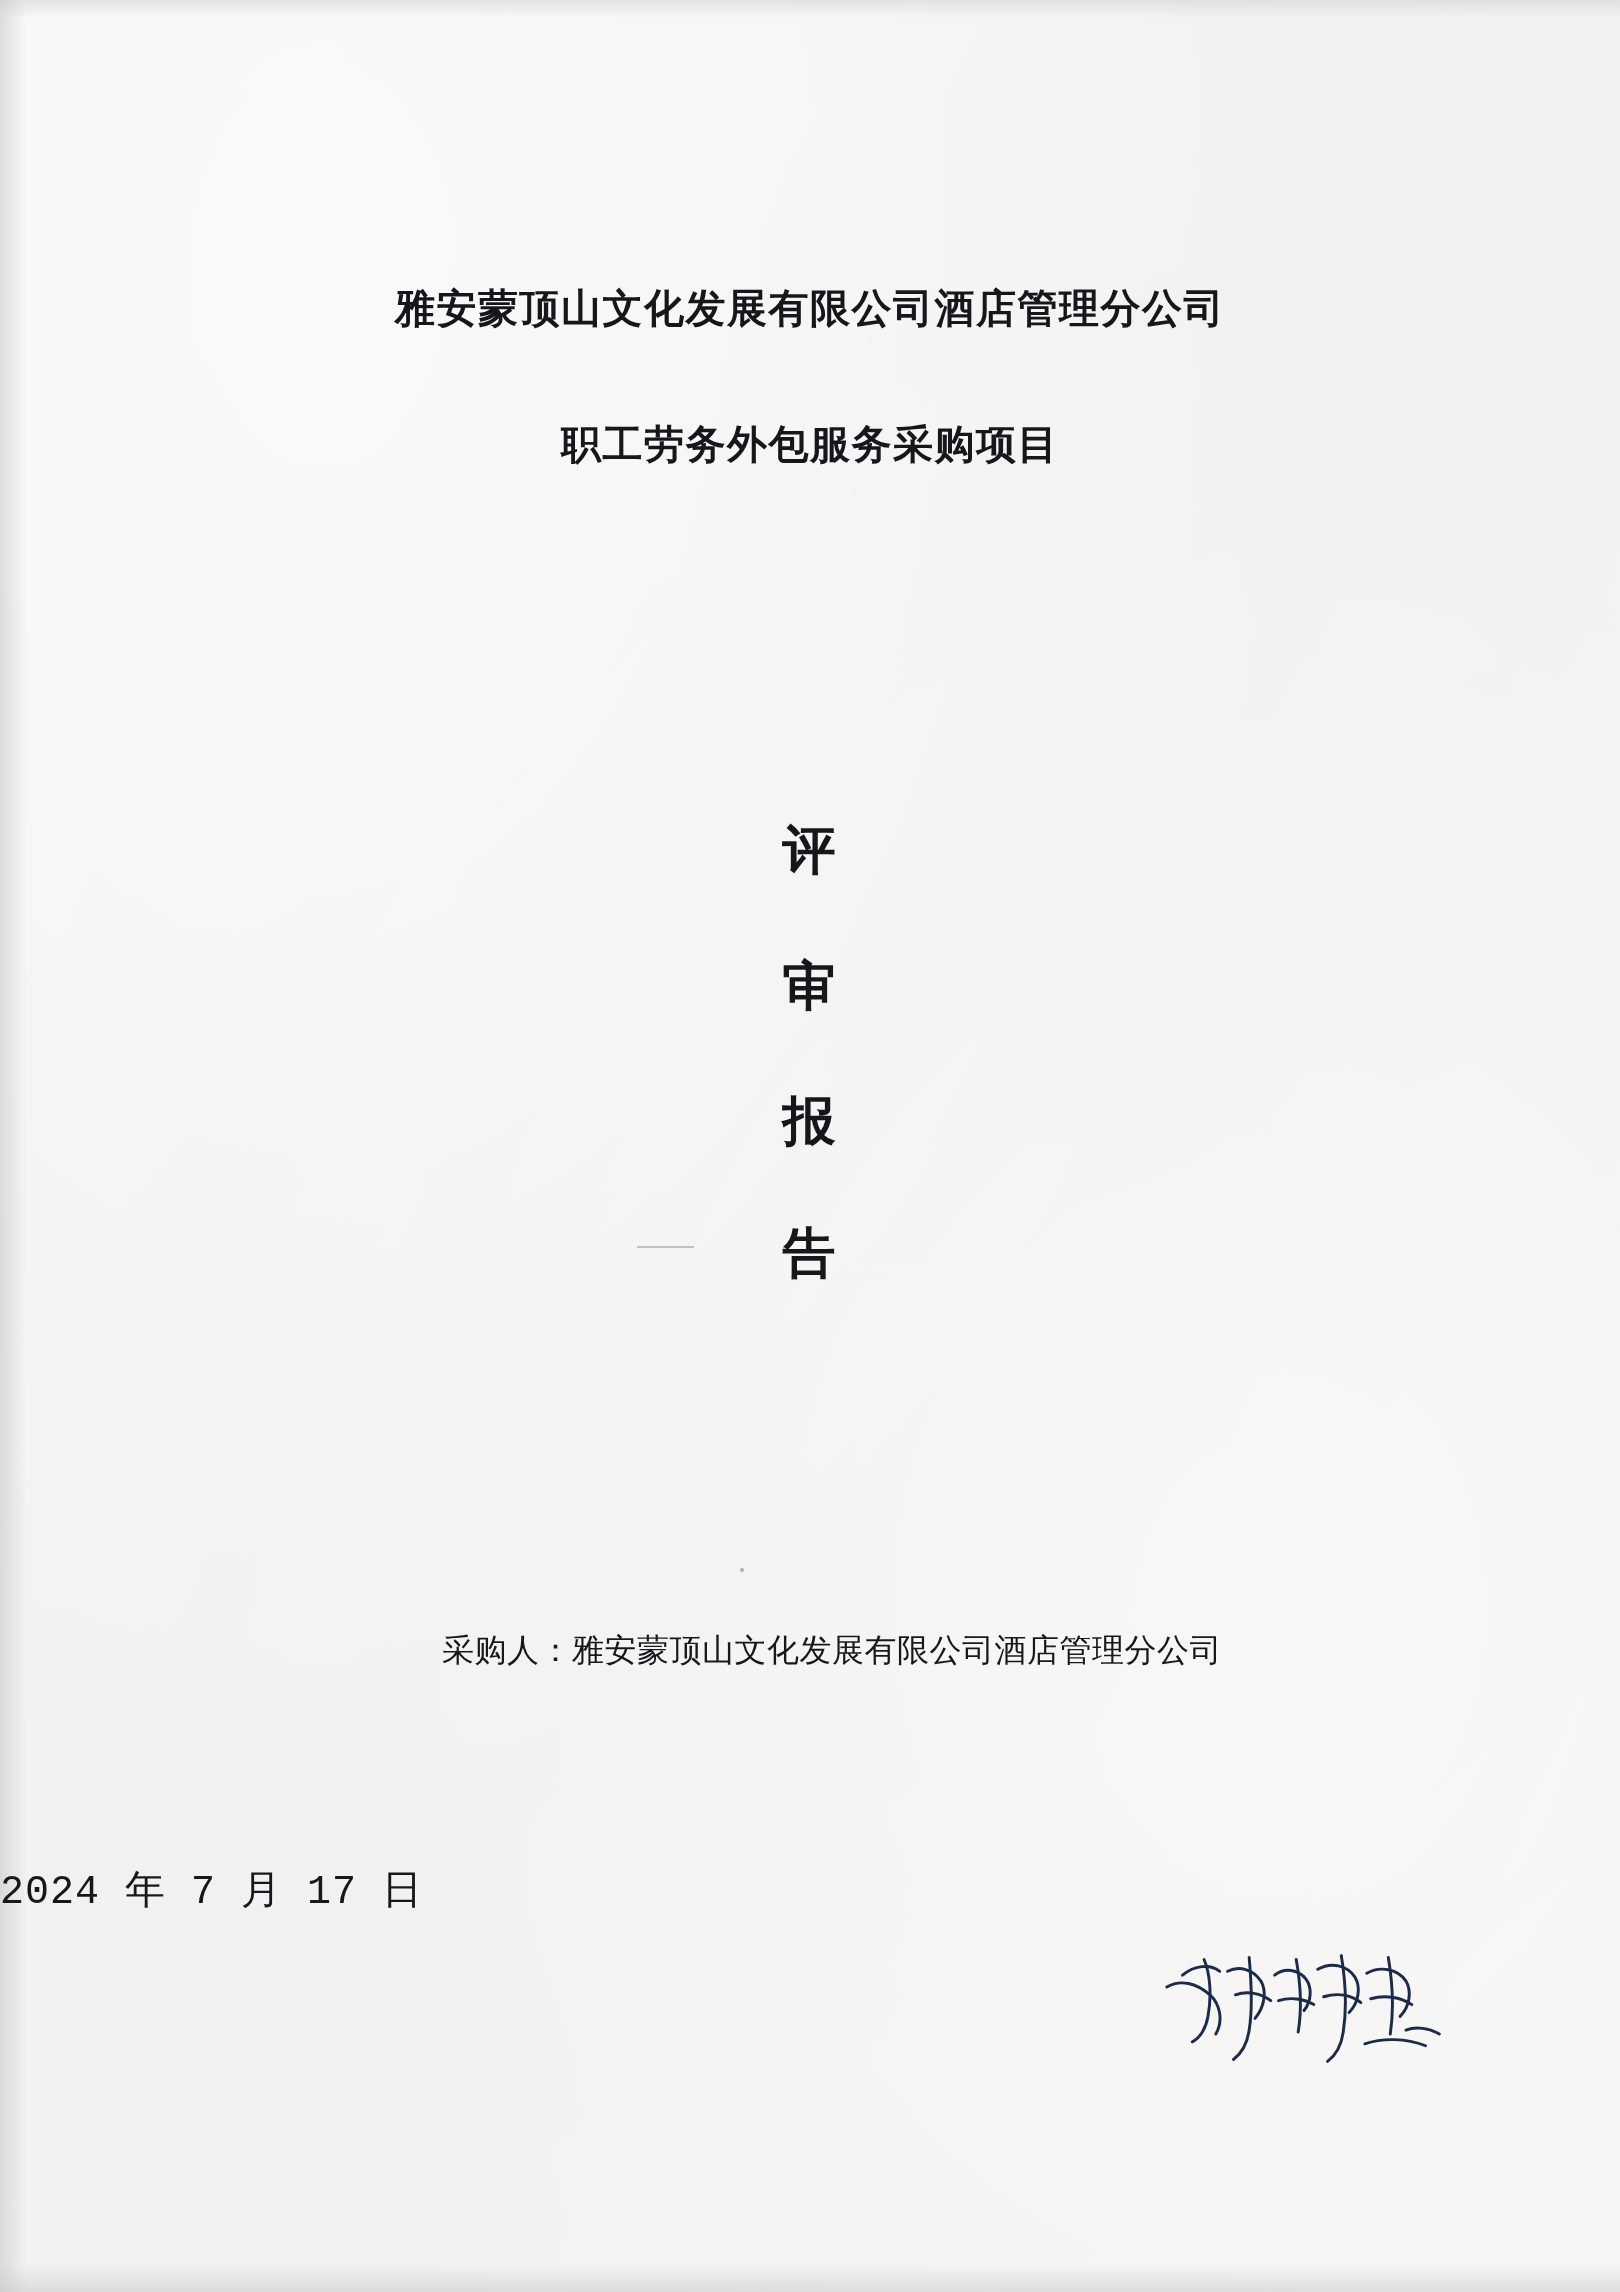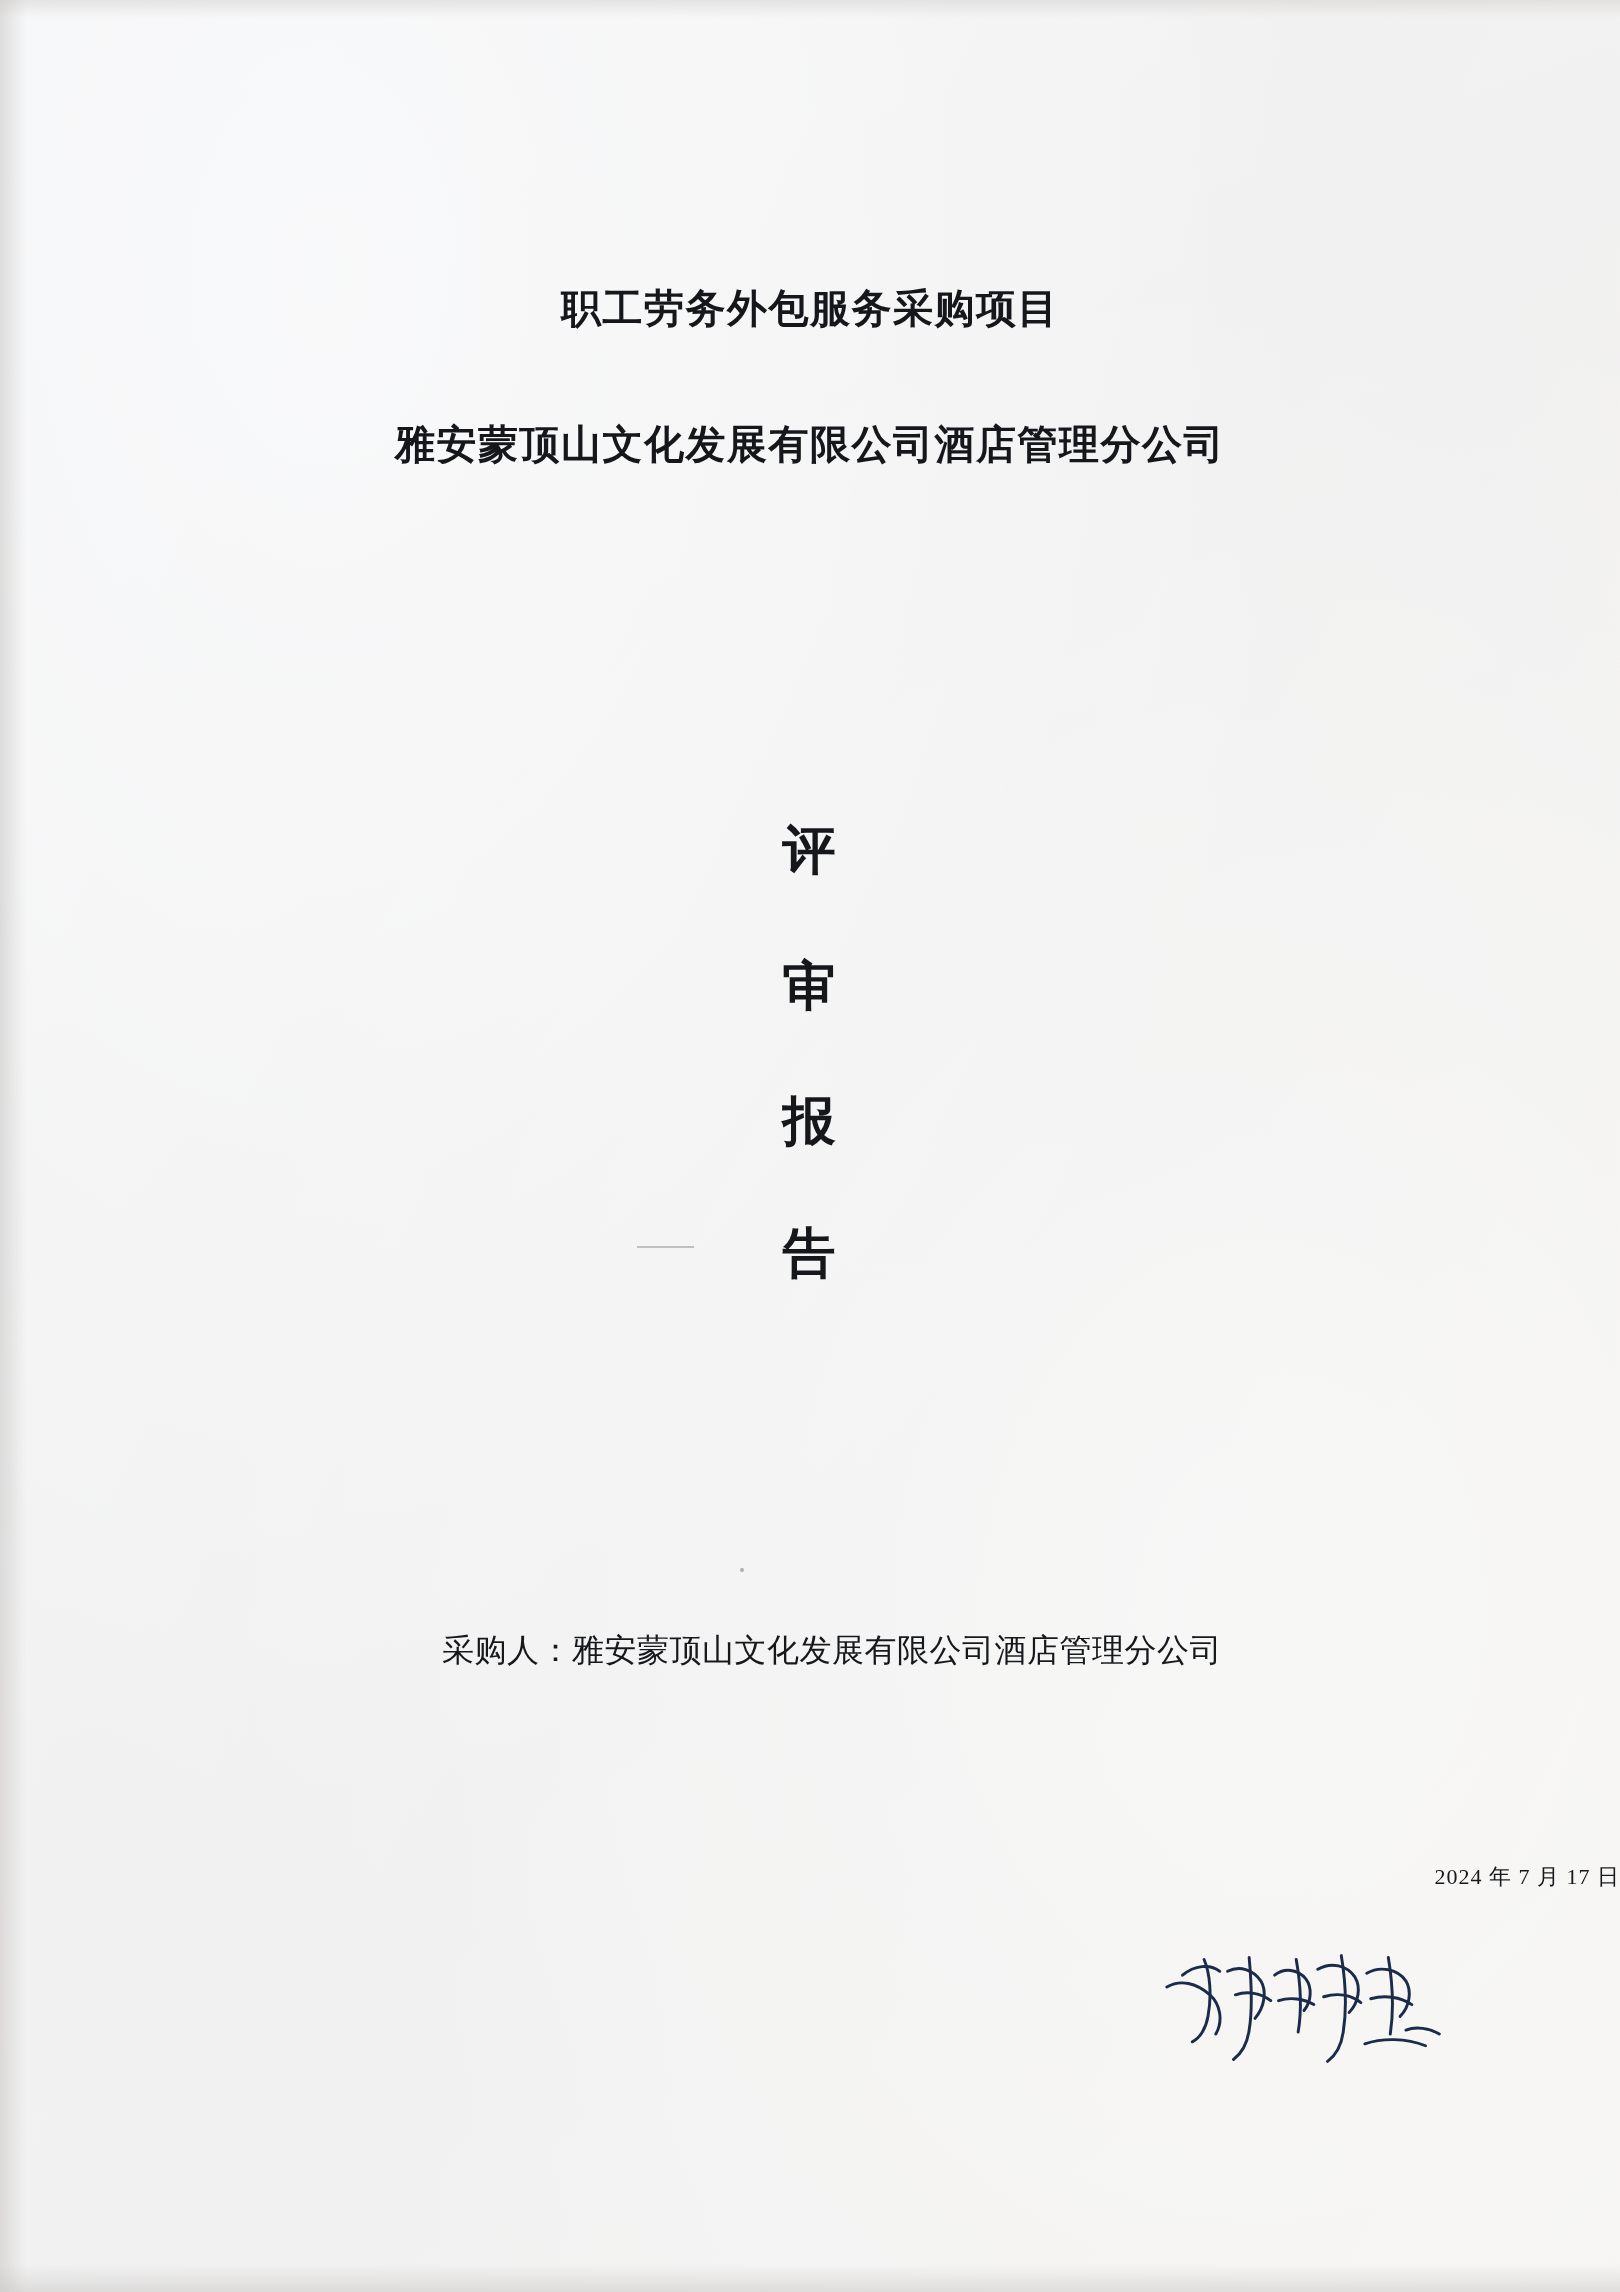--- a/index.html
+++ b/index.html
@@ -90,23 +90,23 @@
     font-size: 32px;
     letter-spacing: 0.5px;
     color: #16181c;
     margin-left: 44px;
   }
   .date-line {
     position: absolute;
     top: 1862px;
     left: 0;
     right: 0;
-    text-align: right;
-    font-family: Liberation Serif, serif;
-    font-size: 22px;
+    text-align: left;
+    font-family: Liberation Mono, monospace;
+    font-size: 40px;
     letter-spacing: 1px;
     color: #16181c;
   }
   .signature {
     position: absolute;
     right: 167px;
     top: 1936px;
     width: 294px;
     height: 147px;
   }
@@ -140,22 +140,22 @@
 </head>
 <body>
 
 <div class="page">
   <div class="paper-tint"></div>
   <div class="edge-shadow-top"></div>
   <div class="edge-shadow-left"></div>
   <div class="edge-shadow-bottom"></div>
 
   <div class="title-block">
+    <div class="title-line">雅安蒙顶山文化发展有限公司酒店管理分公司</div>
     <div class="title-line">职工劳务外包服务采购项目</div>
-    <div class="title-line">雅安蒙顶山文化发展有限公司酒店管理分公司</div>
   </div>
 
   <div class="report-word rw1">评</div>
   <div class="report-word rw2">审</div>
   <div class="report-word rw3">报</div>
   <div class="report-word rw4">告</div>
   <div class="stray-mark"></div>
   <div class="dot-mark"></div>
 
   <div class="purchaser">采购人：雅安蒙顶山文化发展有限公司酒店管理分公司</div>

